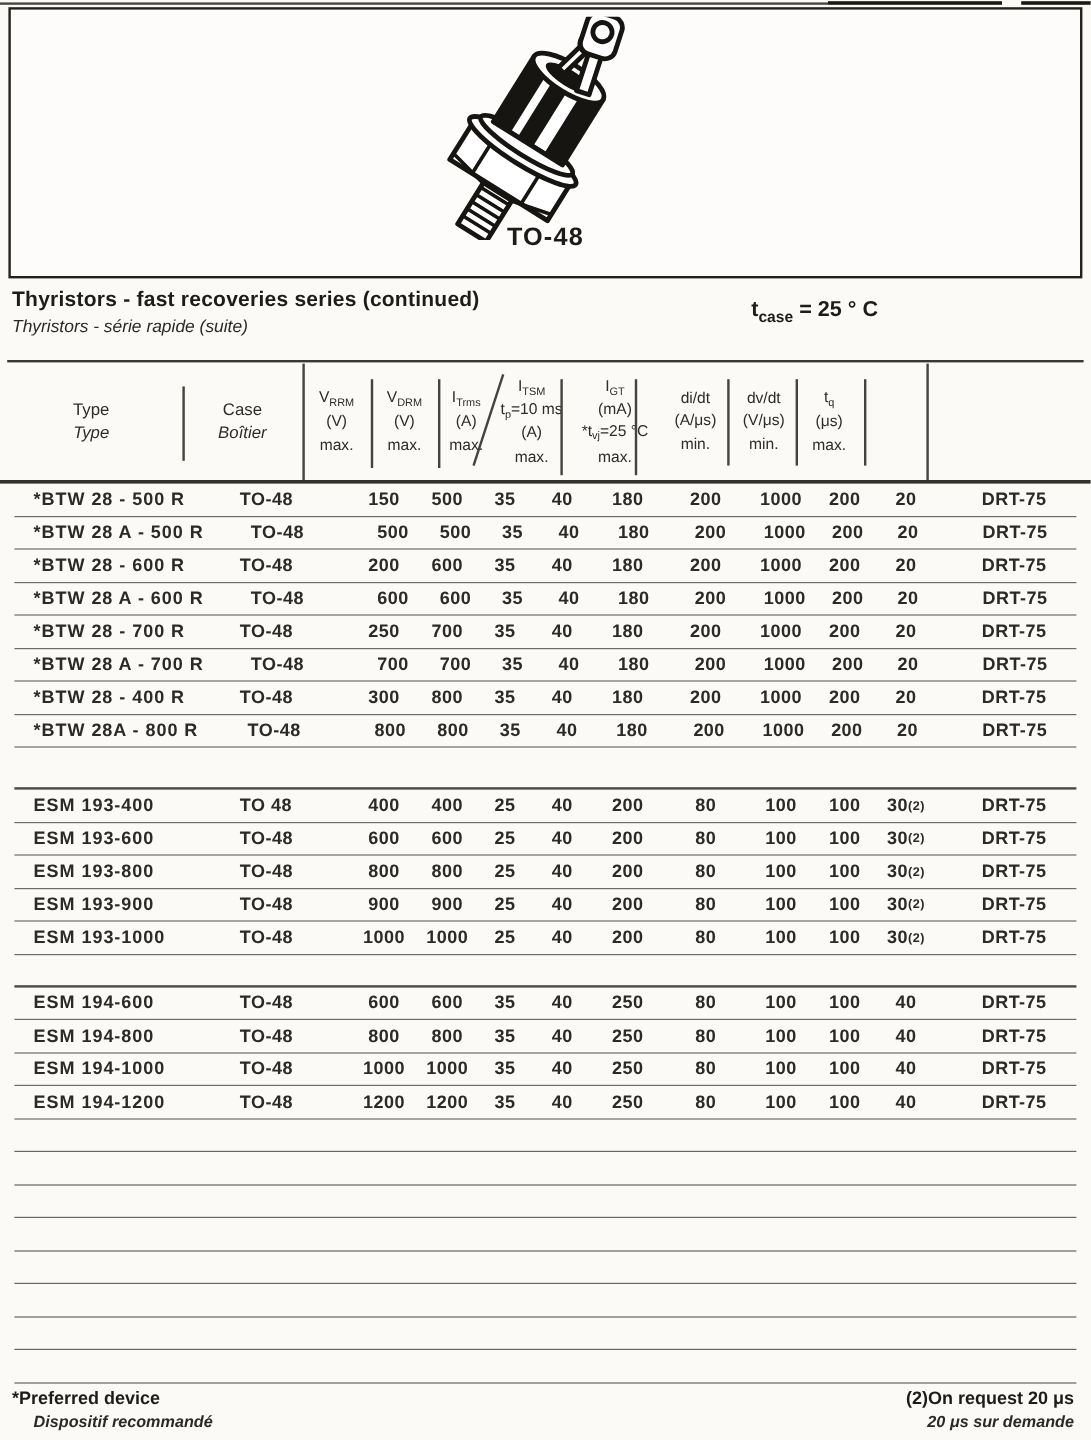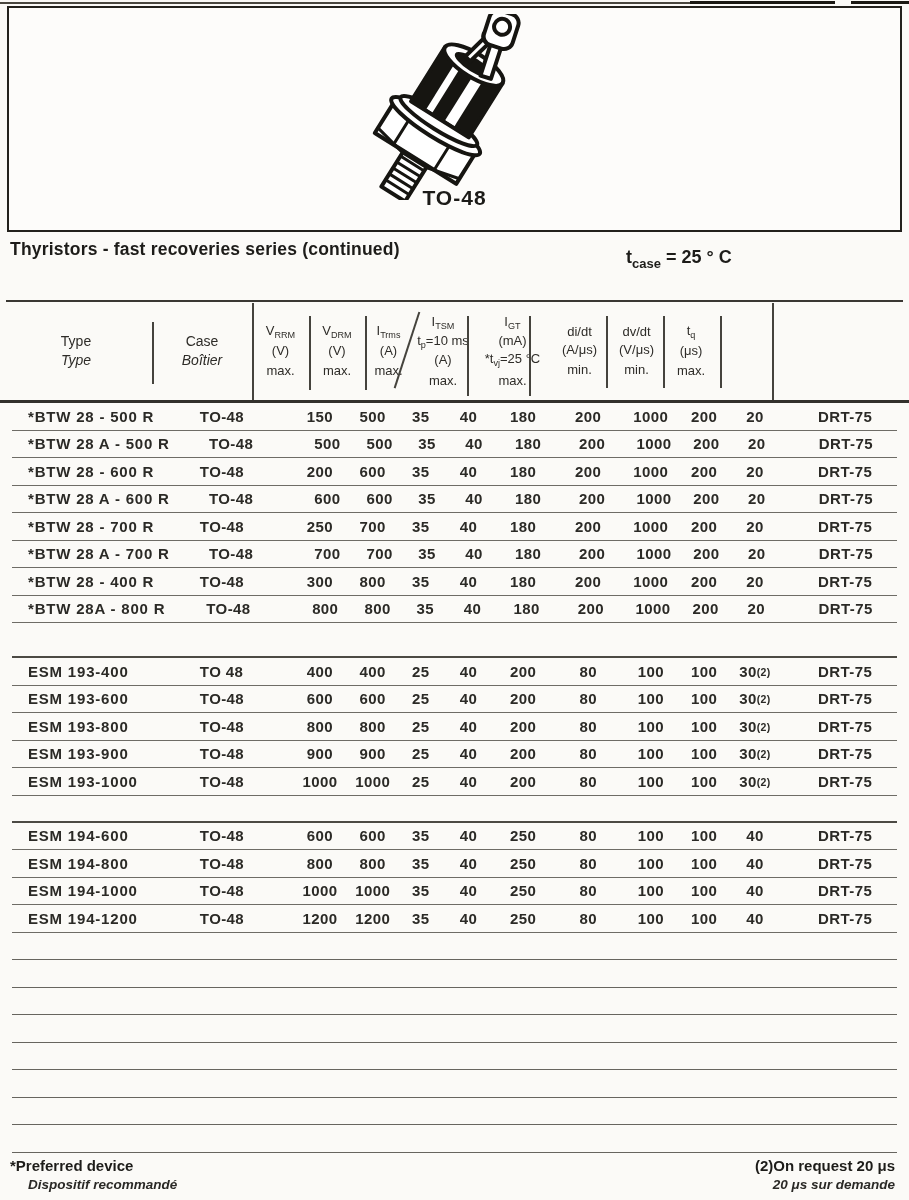--- a/index.html
+++ b/index.html
@@ -88,20 +88,21 @@
           <rect x="-15" y="-66" width="30" height="36" rx="9" fill="#fff"></rect>
           <circle cx="0" cy="-51" r="8" fill="#fff"></circle>
         </g>
       </g>
     </svg>
     <div class="pkg-label">TO-48</div>
   </div>
 
   <div class="heading">
     <div class="title">Thyristors - fast recoveries series (continued)</div>
+    <div class="subtitle">Thyristors - série rapide (suite)</div>
   </div>
 
   <div class="cond">
     <span>t</span><span class="sub" style="font-size:13px;">case</span>
     <span>= 25 ° C</span>
   </div>
 
   <div class="table-wrap">
     <div class="rule-top"></div>
     <div class="thead" id="thead">

